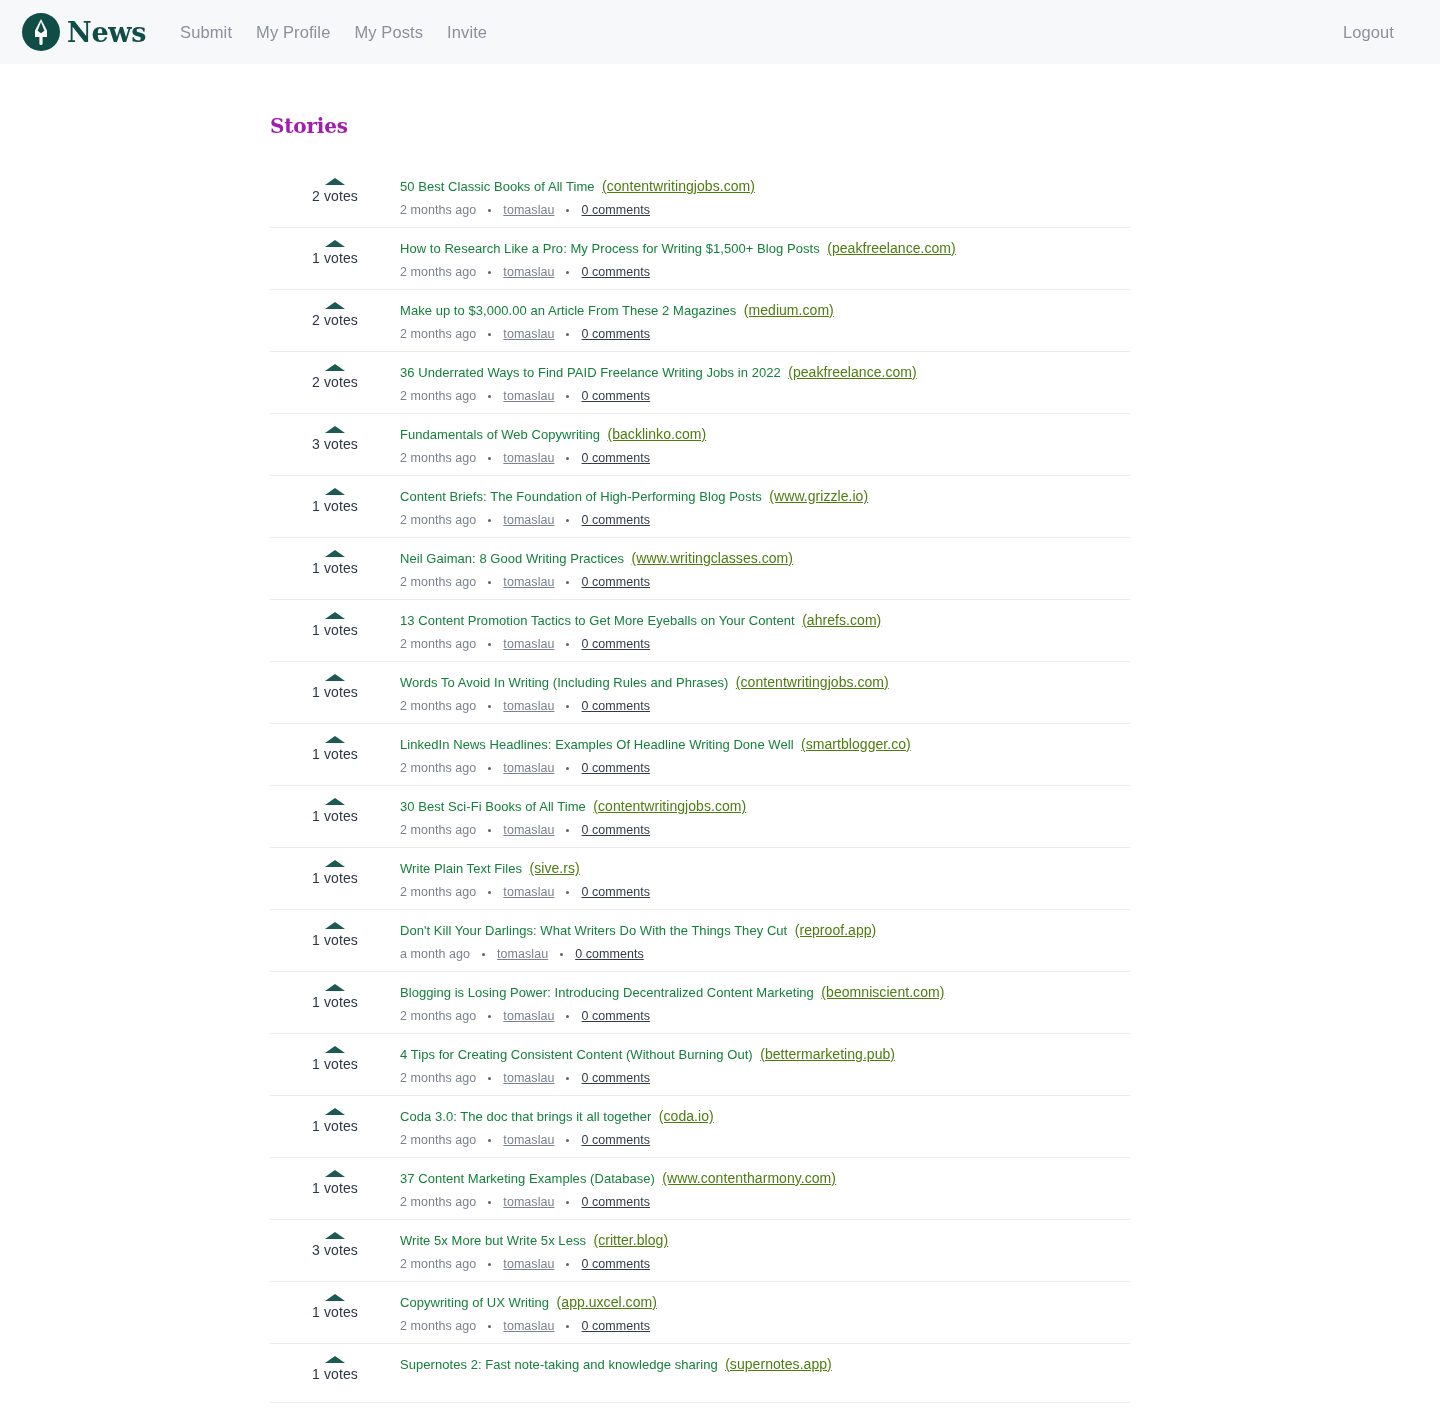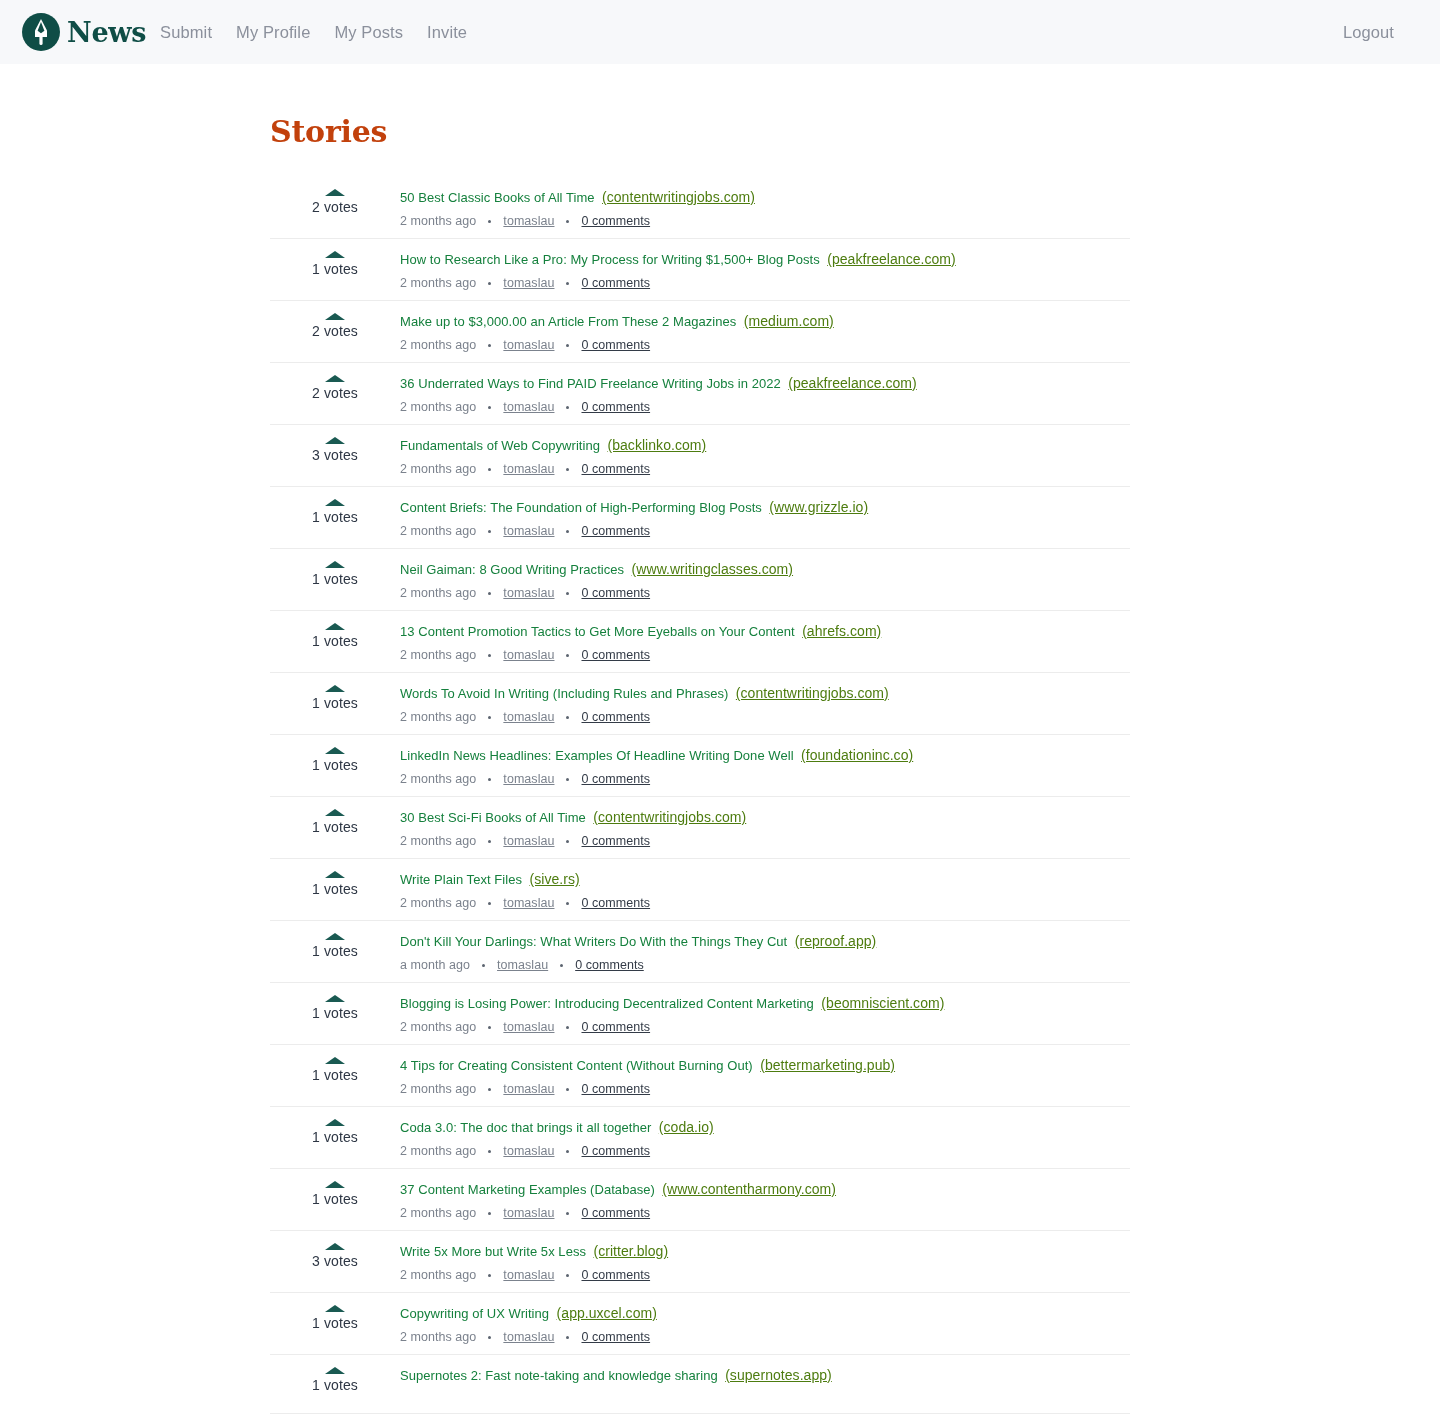--- a/index.html
+++ b/index.html
@@ -25,21 +25,21 @@
     display: flex;
     align-items: center;
     padding: 0 46px 0 22px;
     width: 100%;
   }
   .brand {
     display: flex;
     align-items: center;
     gap: 7px;
     text-decoration: none;
-    margin-right: 14px;
+    margin-right: 34px;
   }
   .brand-mark {
     width: 38px;
     height: 38px;
     flex: 0 0 38px;
     display: block;
   }
   .brand-name {
     font-family: "DejaVu Serif", "Liberation Serif", serif;
     font-size: 27px;
@@ -66,23 +66,23 @@
   
   .page {
     width: 860px;
     margin: 0 auto;
     padding-left: 0;
     position: relative;
     left: -20px;
   }
   .page-title {
     font-family: "DejaVu Serif", "Liberation Serif", serif;
-    font-size: 30px;
+    font-size: 20px;
     font-weight: 700;
-    color: #c2410c;
+    color: #a21caf;
     margin: 50px 0 28px 0;
     letter-spacing: -0.2px;
   }
 
   
   .story-list {
     list-style: none;
     margin: 0;
     padding: 0;
     border-top: 0;
@@ -418,21 +418,21 @@
   <li class="story">
     <div class="vote-col">
       <button class="upvote-btn">
         <span class="upvote-tri"></span>
       </button>
       <span class="vote-count">1 votes</span>
     </div>
     <div class="story-body">
       <div class="story-headline">
         <a class="story-title" href="#">LinkedIn News Headlines: Examples Of Headline Writing Done Well</a>
-        <a class="story-domain" href="#">(foundationinc.co)</a>
+        <a class="story-domain" href="#">(smartblogger.co)</a>
       </div>
       <div class="story-meta">
         <span class="meta-time">2 months ago</span>
         <span class="meta-sep"></span>
         <a class="meta-user" href="#">tomaslau</a>
         <span class="meta-sep"></span>
         <a class="meta-comments" href="#">0 comments</a>
       </div>
     </div>
   </li>

